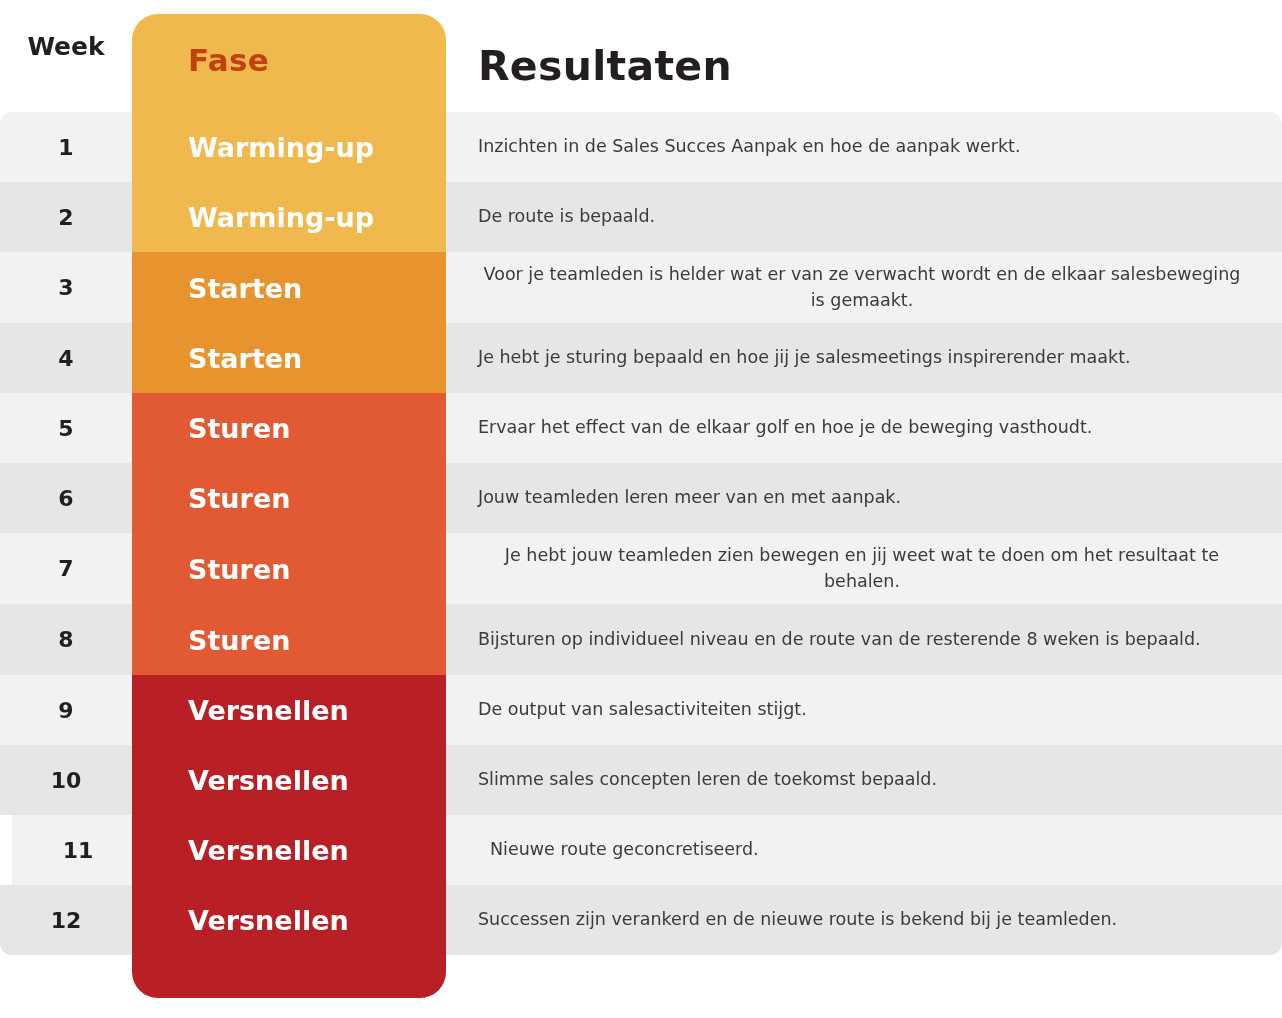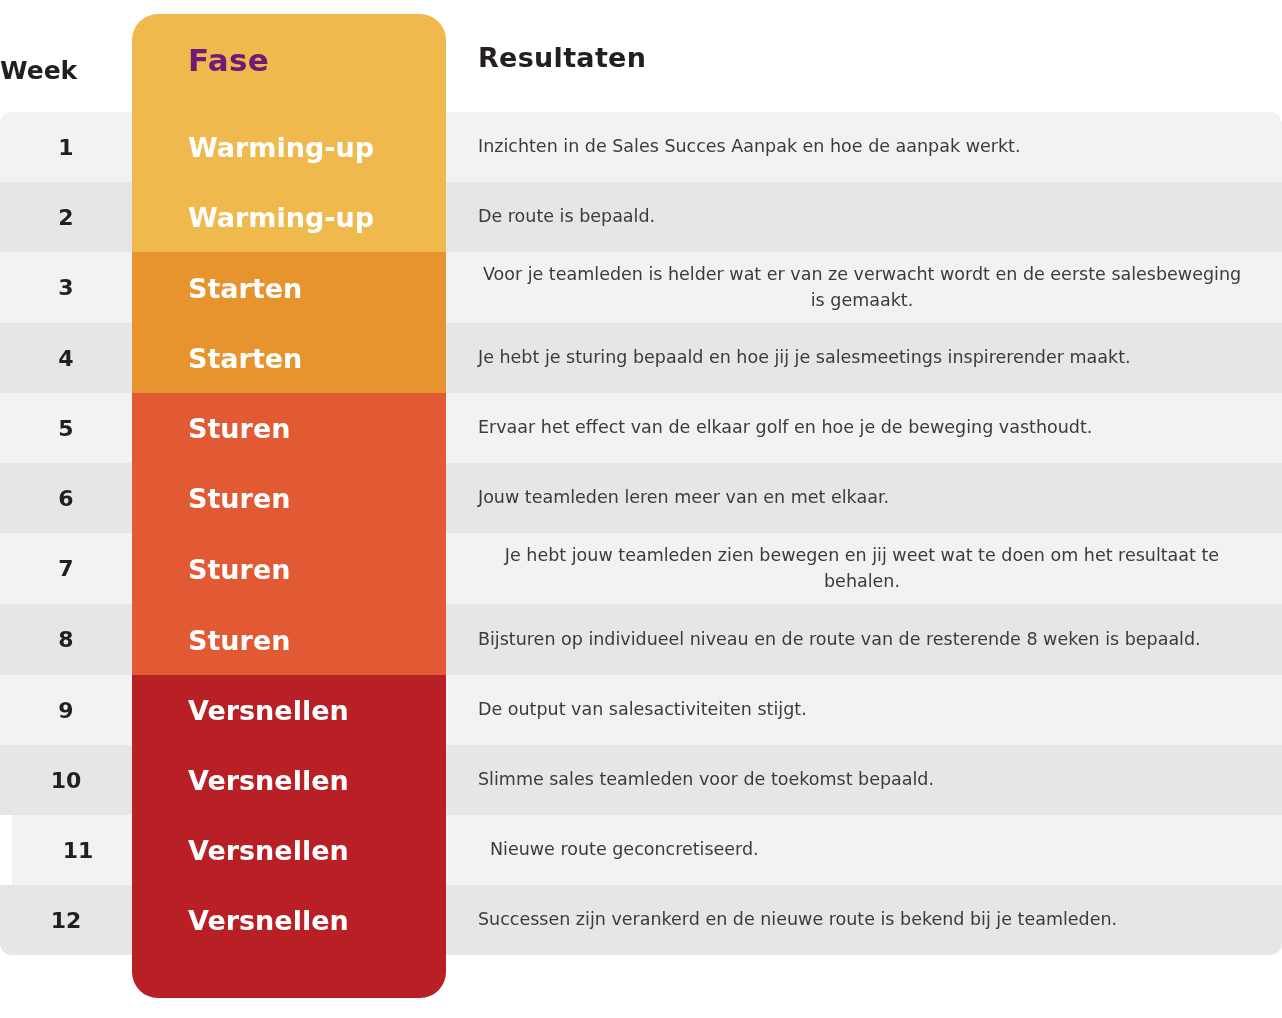--- a/index.html
+++ b/index.html
@@ -43,41 +43,41 @@
     position: absolute;
     left: 0;
     top: 0;
     width: 1282px;
     height: 112px;
     z-index: 3;
   }
   .head-week {
     position: absolute;
     left: 0;
-    top: 56px;
+    top: 32px;
     width: 132px;
-    text-align: left;
+    text-align: center;
     font-size: 25px;
     font-weight: bold;
     color: #231f20;
   }
   .head-fase {
     position: absolute;
     left: 188px;
     top: 42px;
     font-size: 31px;
     font-weight: bold;
-    color: #701a75;
+    color: #c2410c;
     letter-spacing: .3px;
   }
   .head-res {
     position: absolute;
     left: 478px;
     top: 42px;
-    font-size: 27px;
+    font-size: 41px;
     font-weight: bold;
     color: #231f20;
     letter-spacing: .3px;
   }
 
   
   .rows {
     position: absolute;
     left: 0;
     top: 112px;
@@ -156,49 +156,49 @@
       <div class="row odd" style="height: 70px;">
         <div class="wk">1</div>
         <div class="res">Inzichten in de Sales Succes Aanpak en hoe de aanpak werkt.</div>
       </div>
       <div class="row even" style="height: 70px;">
         <div class="wk">2</div>
         <div class="res">De route is bepaald.</div>
       </div>
       <div class="row odd" style="height: 71px;">
         <div class="wk">3</div>
-        <div class="res">Voor je teamleden is helder wat er van ze verwacht wordt en de eerste salesbeweging is gemaakt.</div>
+        <div class="res">Voor je teamleden is helder wat er van ze verwacht wordt en de elkaar salesbeweging is gemaakt.</div>
       </div>
       <div class="row even" style="height: 70px;">
         <div class="wk">4</div>
         <div class="res">Je hebt je sturing bepaald en hoe jij je salesmeetings inspirerender maakt.</div>
       </div>
       <div class="row odd" style="height: 70px;">
         <div class="wk">5</div>
         <div class="res">Ervaar het effect van de elkaar golf en hoe je de beweging vasthoudt.</div>
       </div>
       <div class="row even" style="height: 70px;">
         <div class="wk">6</div>
-        <div class="res">Jouw teamleden leren meer van en met elkaar.</div>
+        <div class="res">Jouw teamleden leren meer van en met aanpak.</div>
       </div>
       <div class="row odd" style="height: 71px;">
         <div class="wk">7</div>
         <div class="res">Je hebt jouw teamleden zien bewegen en jij weet wat te doen om het resultaat te behalen.</div>
       </div>
       <div class="row even" style="height: 71px;">
         <div class="wk">8</div>
         <div class="res">Bijsturen op individueel niveau en de route van de resterende 8 weken is bepaald.</div>
       </div>
       <div class="row odd" style="height: 70px;">
         <div class="wk">9</div>
         <div class="res">De output van salesactiviteiten stijgt.</div>
       </div>
       <div class="row even" style="height: 70px;">
         <div class="wk">10</div>
-        <div class="res">Slimme sales teamleden voor de toekomst bepaald.</div>
+        <div class="res">Slimme sales concepten leren de toekomst bepaald.</div>
       </div>
       <div class="row odd" style="height: 70px; margin-left: 12px;">
         <div class="wk">11</div>
         <div class="res">Nieuwe route geconcretiseerd.</div>
       </div>
       <div class="row even" style="height: 70px; padding-left: 20px;">
         <div class="wk">12</div>
         <div class="res">Successen zijn verankerd en de nieuwe route is bekend bij je teamleden.</div>
       </div>
     </div>

